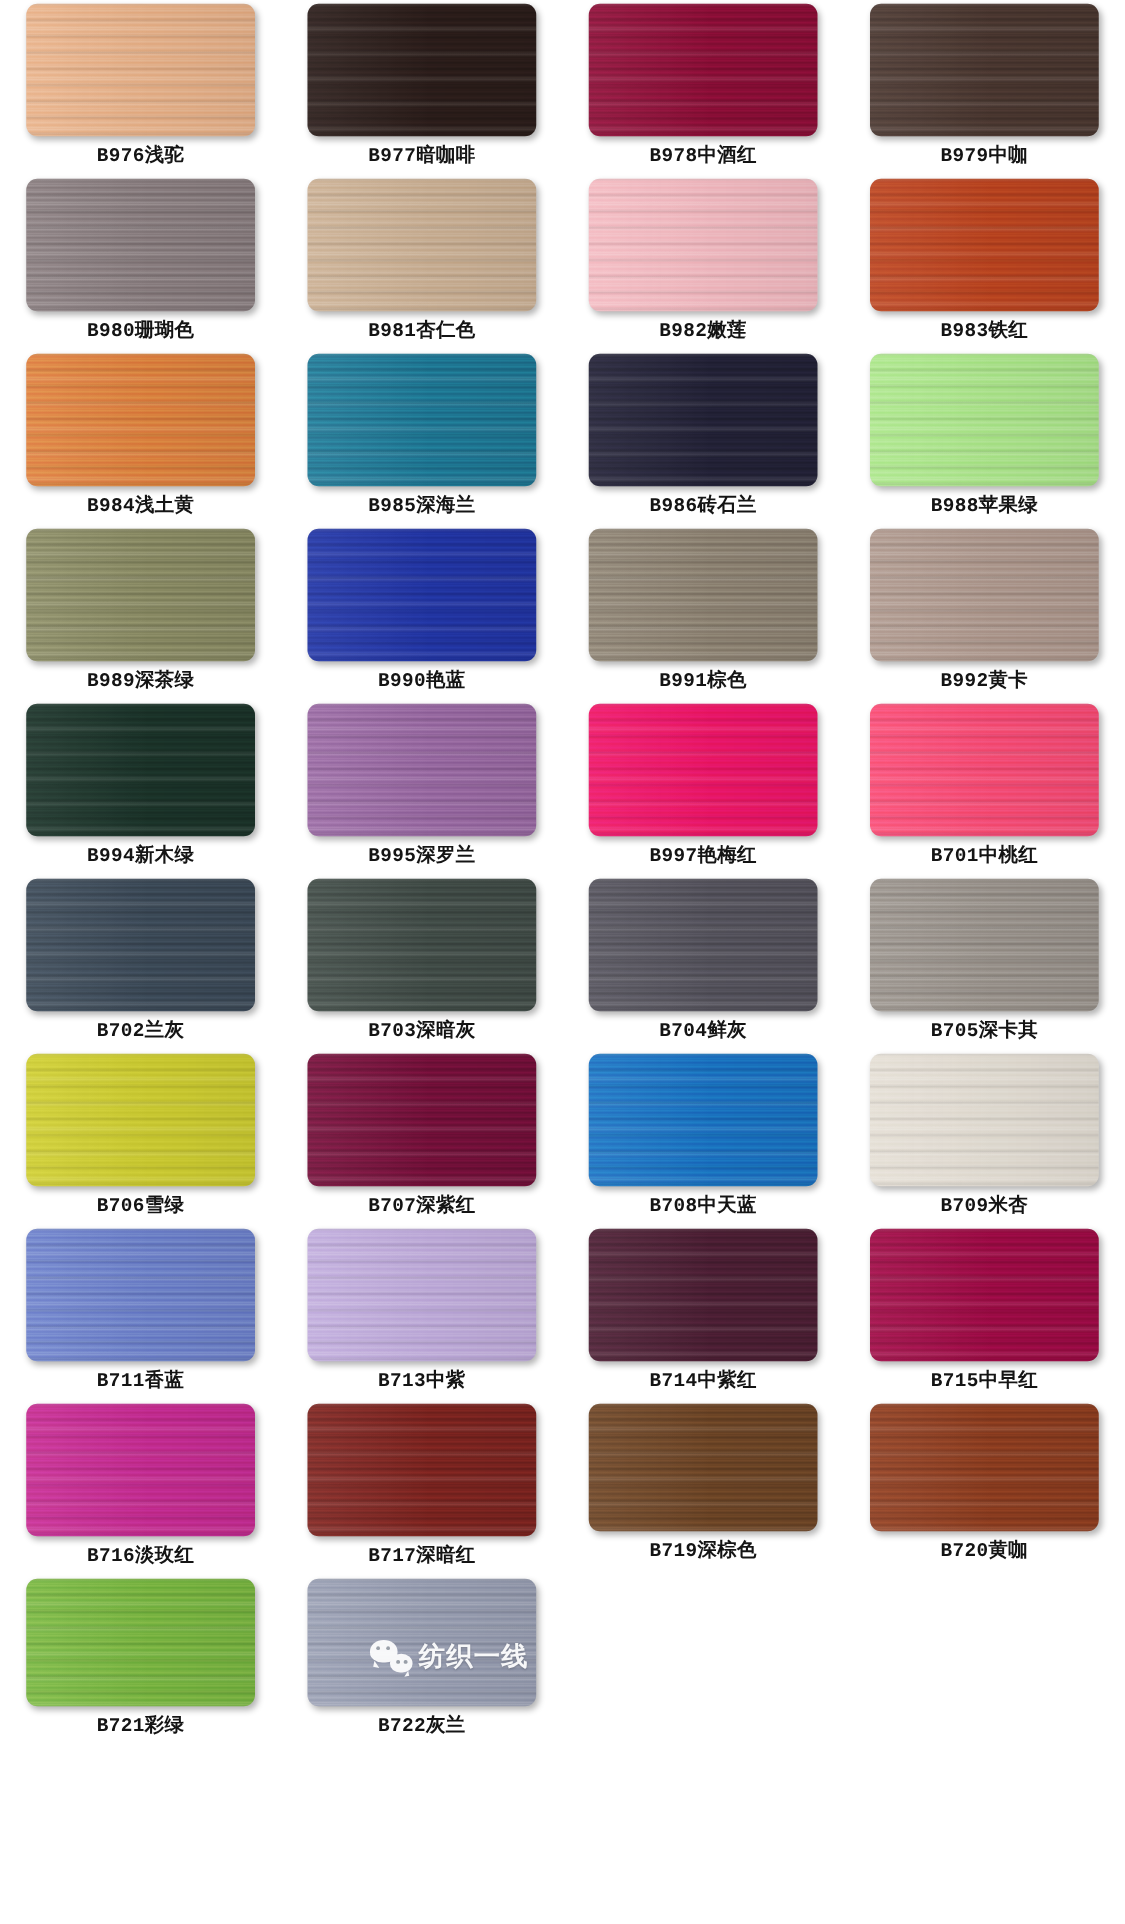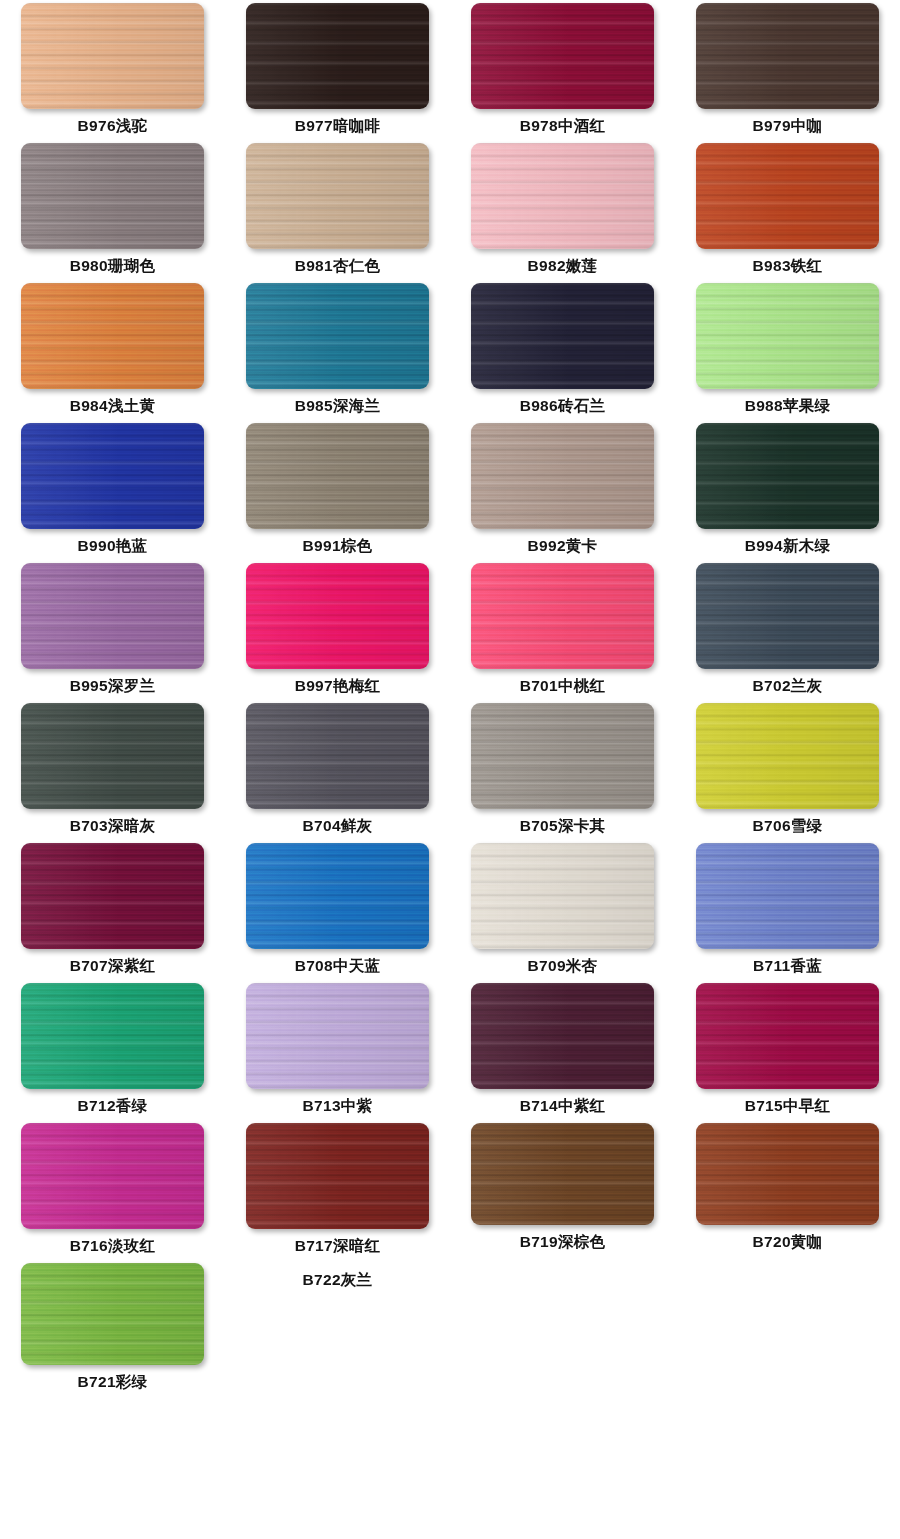--- a/index.html
+++ b/index.html
@@ -66,20 +66,21 @@
     opacity:.7;
   }
   .label{
     margin-top:9px;
     font-size:15.5px;
     font-weight:700;
     color:#141414;
     letter-spacing:.3px;
     white-space:nowrap;
     line-height:1;
+    font-family:Liberation Mono, monospace;
   }
   
   .row-last .swatch-wrap{width:183px;height:102px;}
 
   
   .watermark{
     position:absolute;
     right:6px;bottom:26px;
     display:flex;align-items:center;gap:5px;
     opacity:.93;
@@ -191,20 +192,26 @@
       <div class="label">B986砖石兰</div>
     </div>
     <div class="cell">
       <div class="swatch-wrap">
         <div class="swatch" style="background-color: rgb(174, 232, 141);"></div>
       </div>
       <div class="label">B988苹果绿</div>
     </div>
     <div class="cell">
       <div class="swatch-wrap">
+        <div class="swatch" style="background-color: rgb(138, 139, 100);"></div>
+      </div>
+      <div class="label">B989深茶绿</div>
+    </div>
+    <div class="cell">
+      <div class="swatch-wrap">
         <div class="swatch" style="background-color: rgb(34, 53, 165);"></div>
       </div>
       <div class="label">B990艳蓝</div>
     </div>
     <div class="cell">
       <div class="swatch-wrap">
         <div class="swatch" style="background-color: rgb(142, 131, 115);"></div>
       </div>
       <div class="label">B991棕色</div>
     </div>
@@ -287,26 +294,20 @@
       <div class="label">B709米杏</div>
     </div>
     <div class="cell">
       <div class="swatch-wrap">
         <div class="swatch" style="background-color: rgb(111, 131, 205);"></div>
       </div>
       <div class="label">B711香蓝</div>
     </div>
     <div class="cell">
       <div class="swatch-wrap">
-        <div class="swatch" style="background-color: rgb(28, 165, 117);"></div>
-      </div>
-      <div class="label">B712香绿</div>
-    </div>
-    <div class="cell">
-      <div class="swatch-wrap">
         <div class="swatch" style="background-color: rgb(194, 174, 222);"></div>
       </div>
       <div class="label">B713中紫</div>
     </div>
     <div class="cell">
       <div class="swatch-wrap">
         <div class="swatch" style="background-color: rgb(76, 31, 52);"></div>
       </div>
       <div class="label">B714中紫红</div>
     </div>
@@ -340,15 +341,29 @@
       </div>
       <div class="label">B720黄咖</div>
     </div>
     <div class="cell row-last">
       <div class="swatch-wrap">
         <div class="swatch" style="background-color: rgb(122, 184, 66);"></div>
       </div>
       <div class="label">B721彩绿</div>
     </div>
     <div class="cell row-last">
+      <div class="swatch-wrap">
+        <div class="swatch" style="background-color: rgb(154, 160, 180);"></div>
+        <div class="watermark">
+          <span class="wechat-icon">
+            <span class="big"></span>
+            <span class="small"></span>
+            <i class="e1"></i>
+            <i class="e2"></i>
+            <i class="e3"></i>
+            <i class="e4"></i>
+          </span>
+          <span class="wm-text">纺织一线</span>
+        </div>
+      </div>
       <div class="label">B722灰兰</div>
     </div>
   </div>
 
 </body></html>

